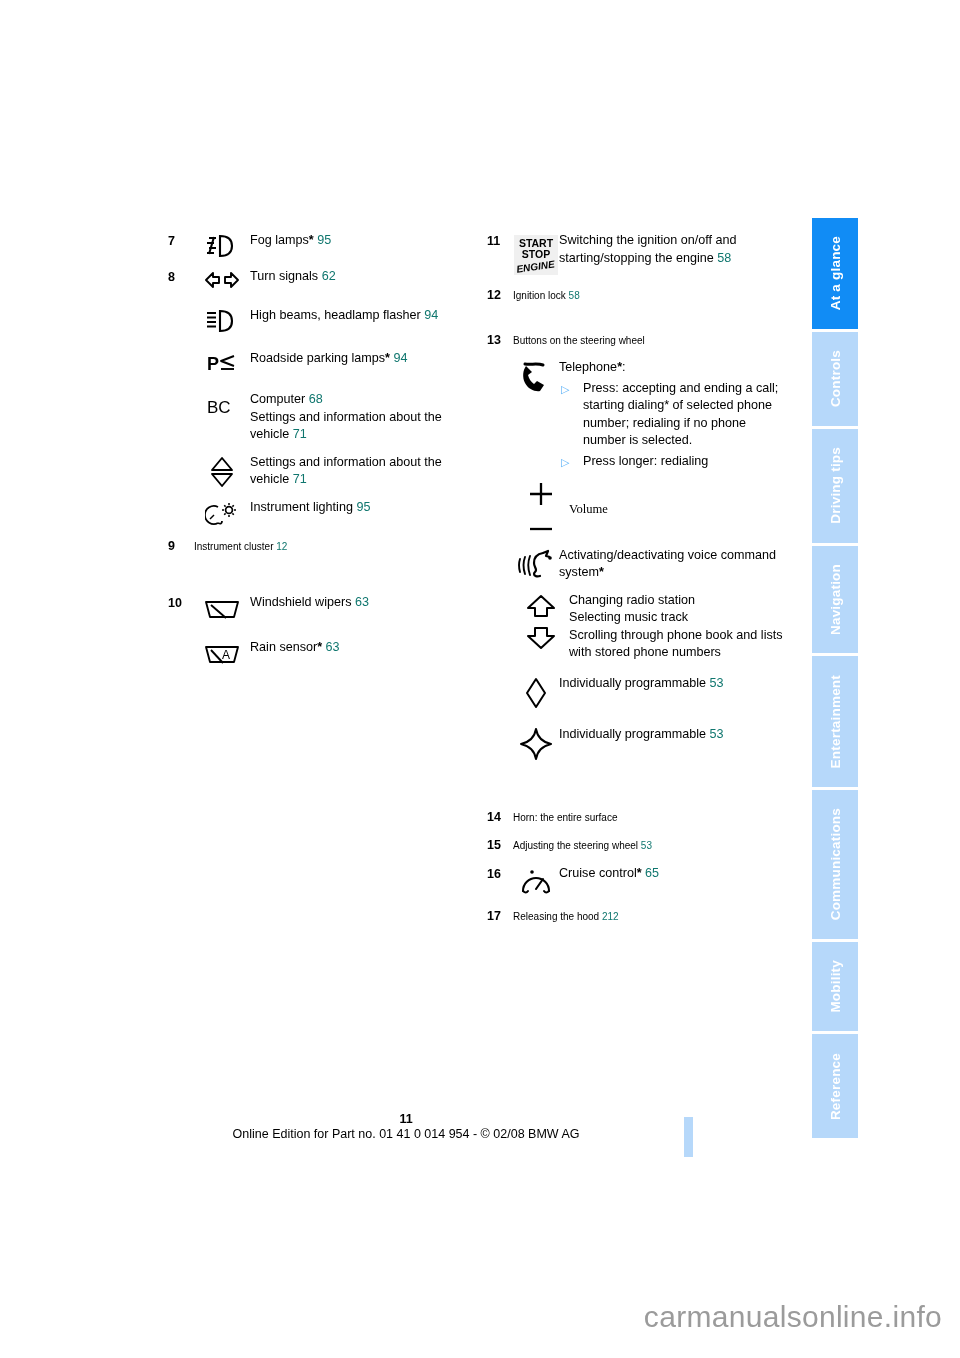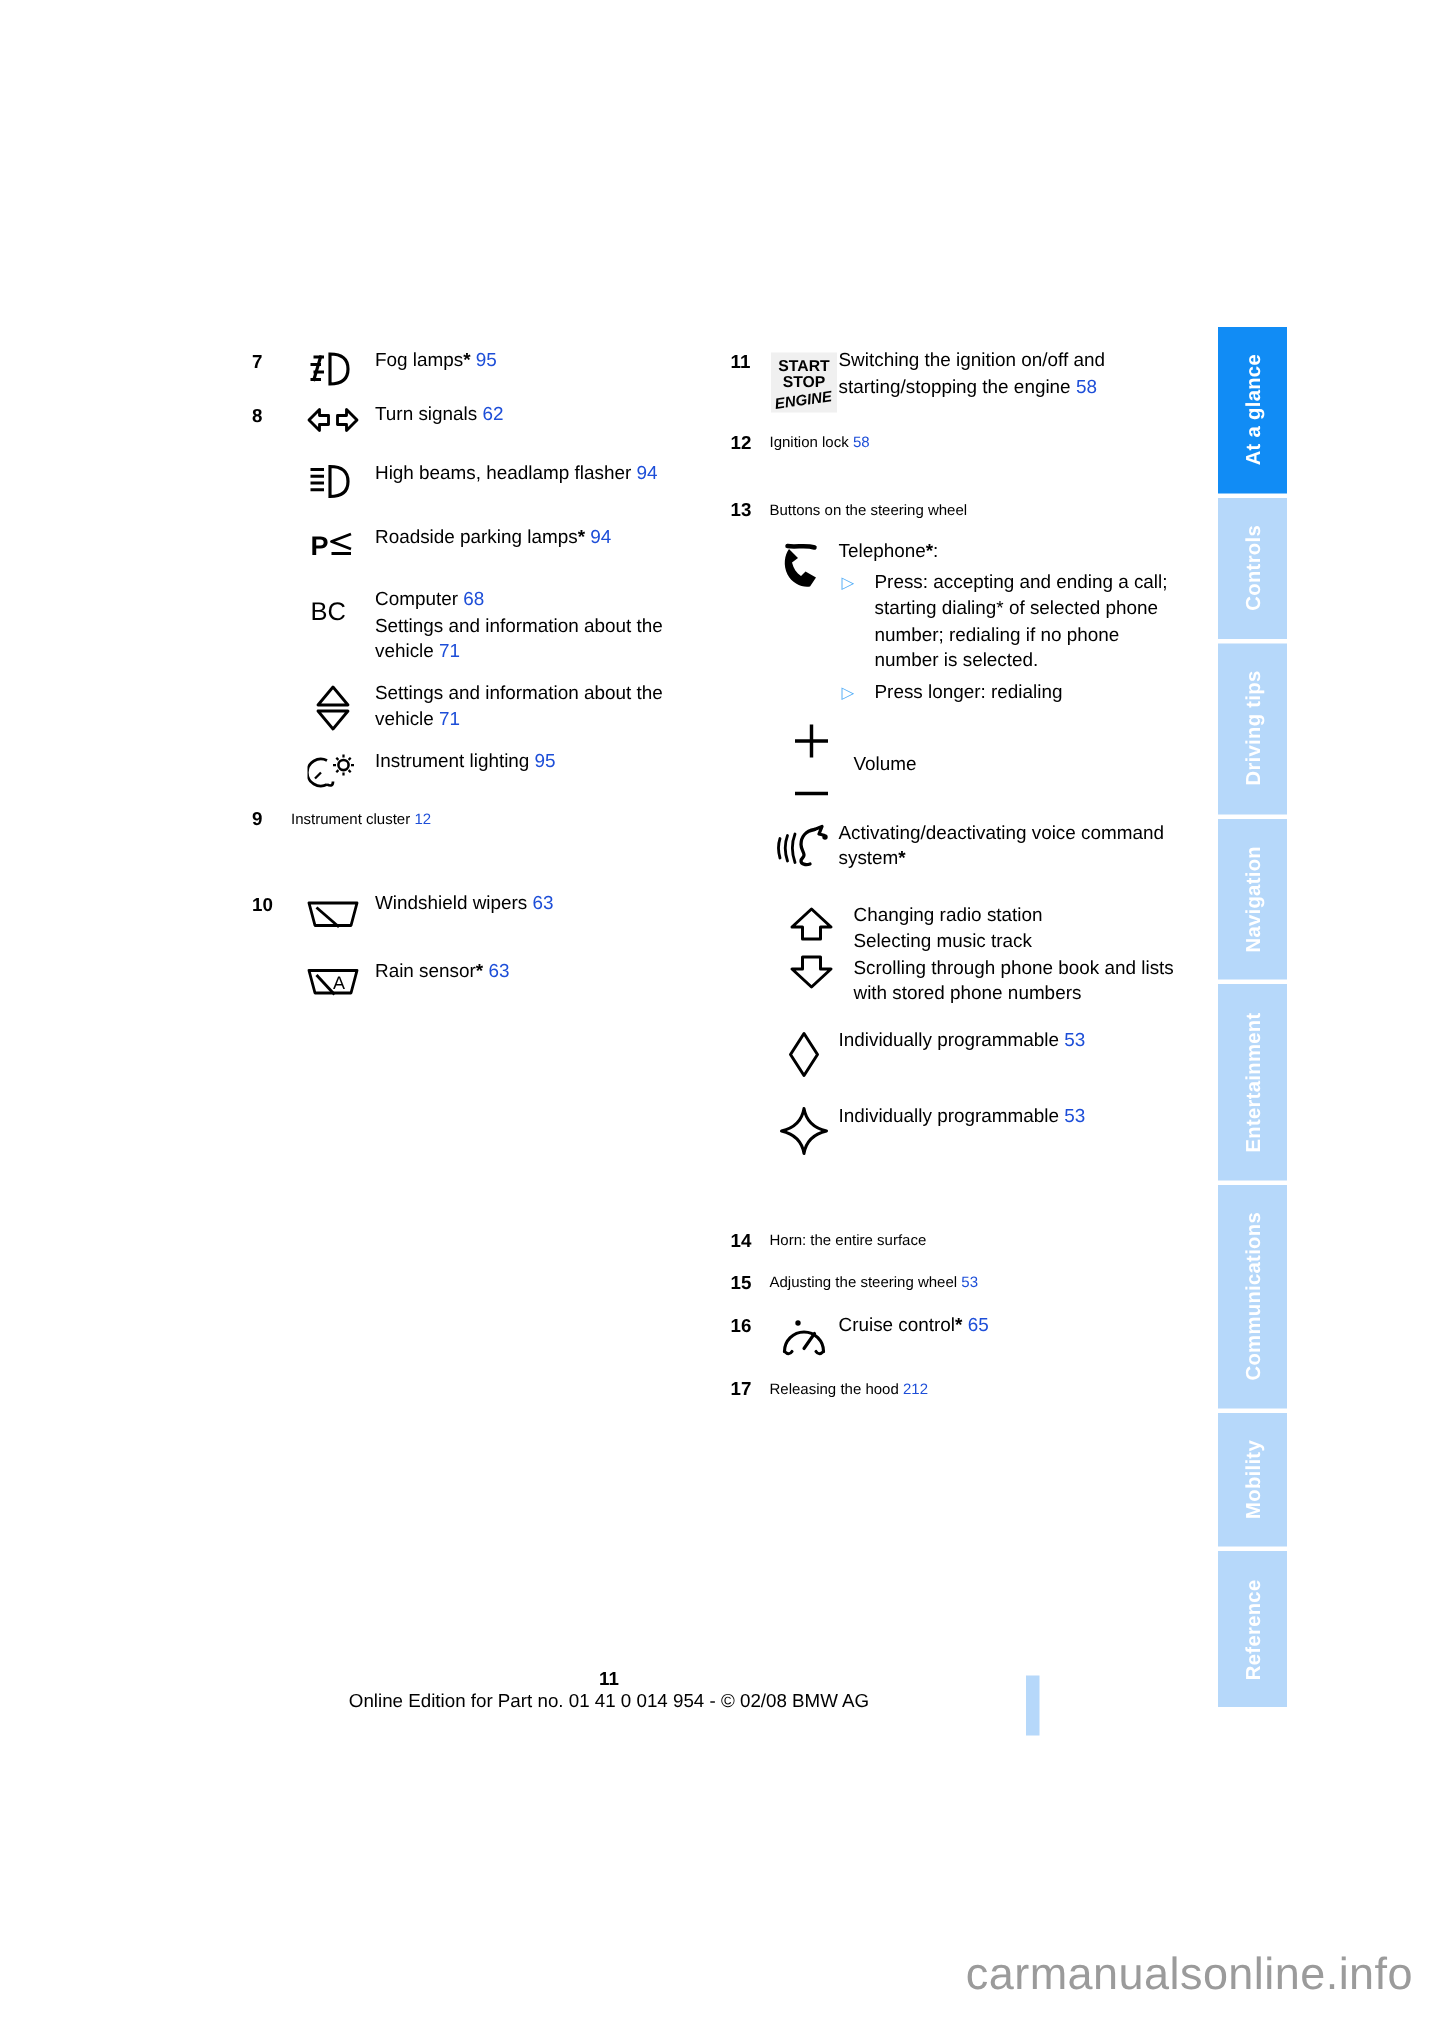--- a/index.html
+++ b/index.html
@@ -86,21 +86,21 @@
     padding-top: 2px;
   }
   .icon-cell.narrow { width: 46px; flex: 0 0 46px; }
   .txt {
     flex: 1 1 auto;
     font-size: 12.6px;
     line-height: 17.5px;
   }
   .txt-inline { font-size: 10px; line-height: 17.5px; padding-top: 1px; }
   .pg {
-    color: #1d4ed8;
+    color: #0f766e;
     white-space: nowrap;
   }
   .star { font-weight: bold; }
 
   .row-gap-lg { height: 22px; }
   .row-gap-md { height: 13px; }
   .row-gap-sm { height: 6px; }
 
   
   .bullet-row {
@@ -115,29 +115,30 @@
     line-height: 18px;
     padding-left: 2px;
   }
   .bullet-txt { flex: 1 1 auto; font-size: 12.6px; line-height: 17.5px; }
 
   
   .vol-group {
     display: flex;
     align-items: center;
     margin-top: 8px;
+    font-family: Liberation Serif, serif;
   }
   .vol-icons {
     width: 56px; flex: 0 0 56px;
     display: flex; flex-direction: column;
     align-items: center; justify-content: center;
   }
 
   
-  .arrows-group { display: flex; align-items: flex-start; margin-top: 20px; }
+  .arrows-group { display: flex; align-items: flex-start; margin-top: 10px; }
   .arrow-icons {
     width: 56px; flex: 0 0 56px;
     display: flex; flex-direction: column;
     align-items: center; gap: 8px; padding-top: 2px;
   }
 
   
   #footer {
     position: absolute;
     left: 0;

